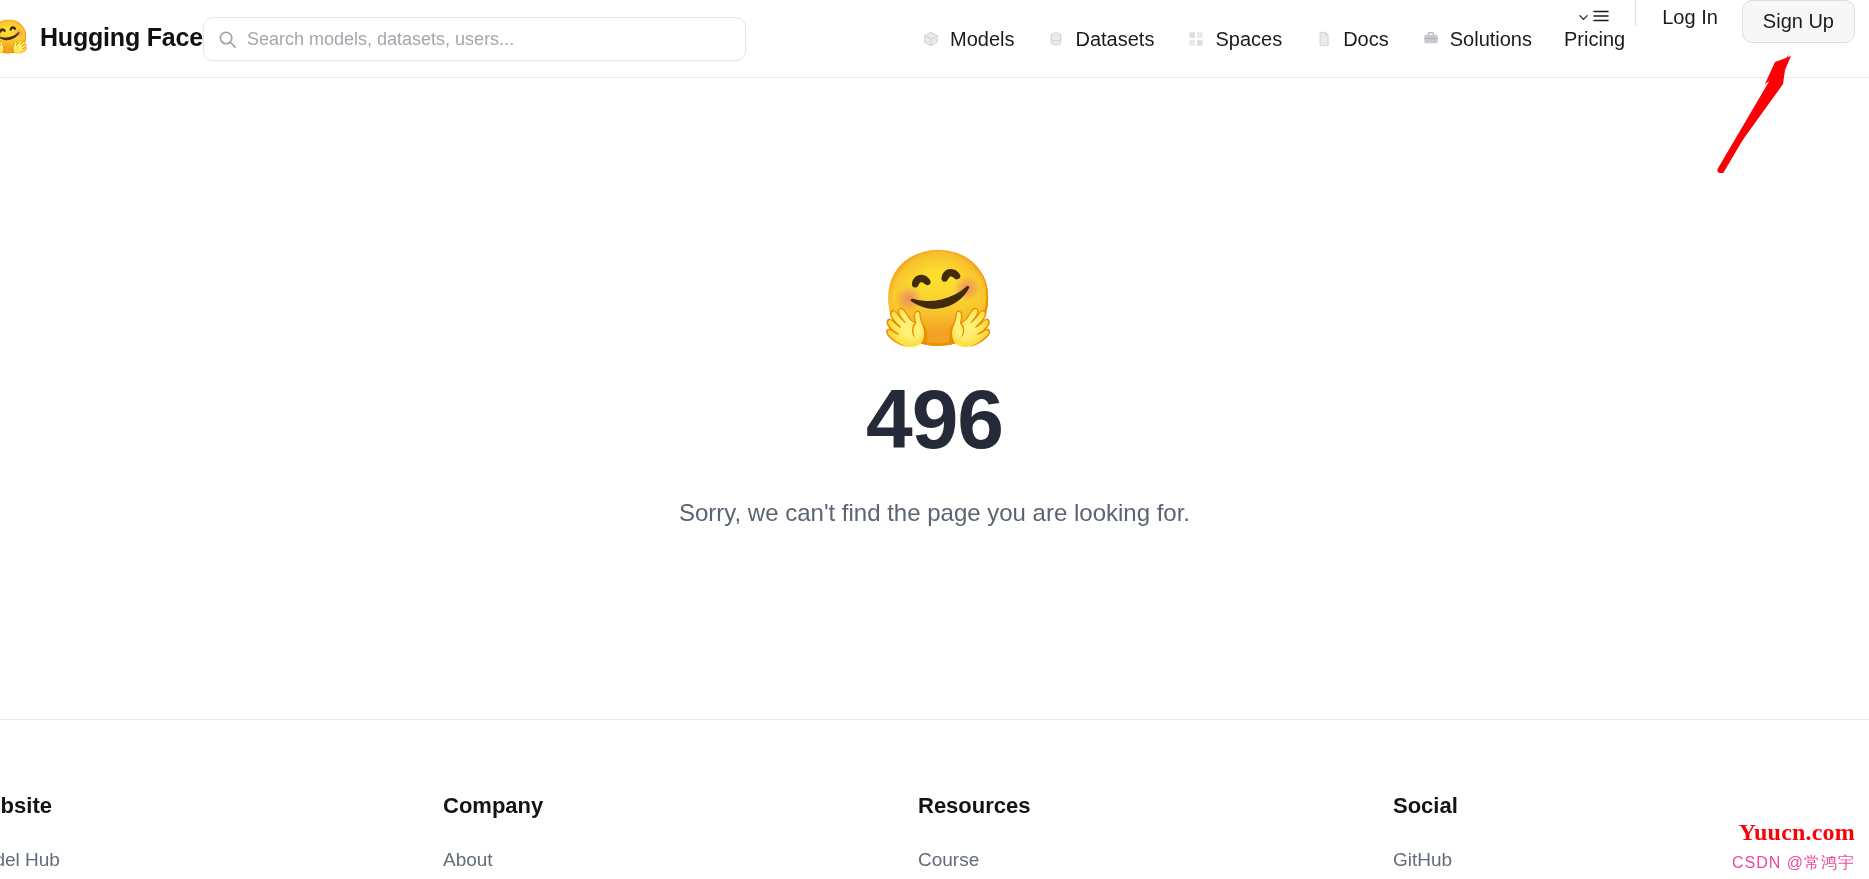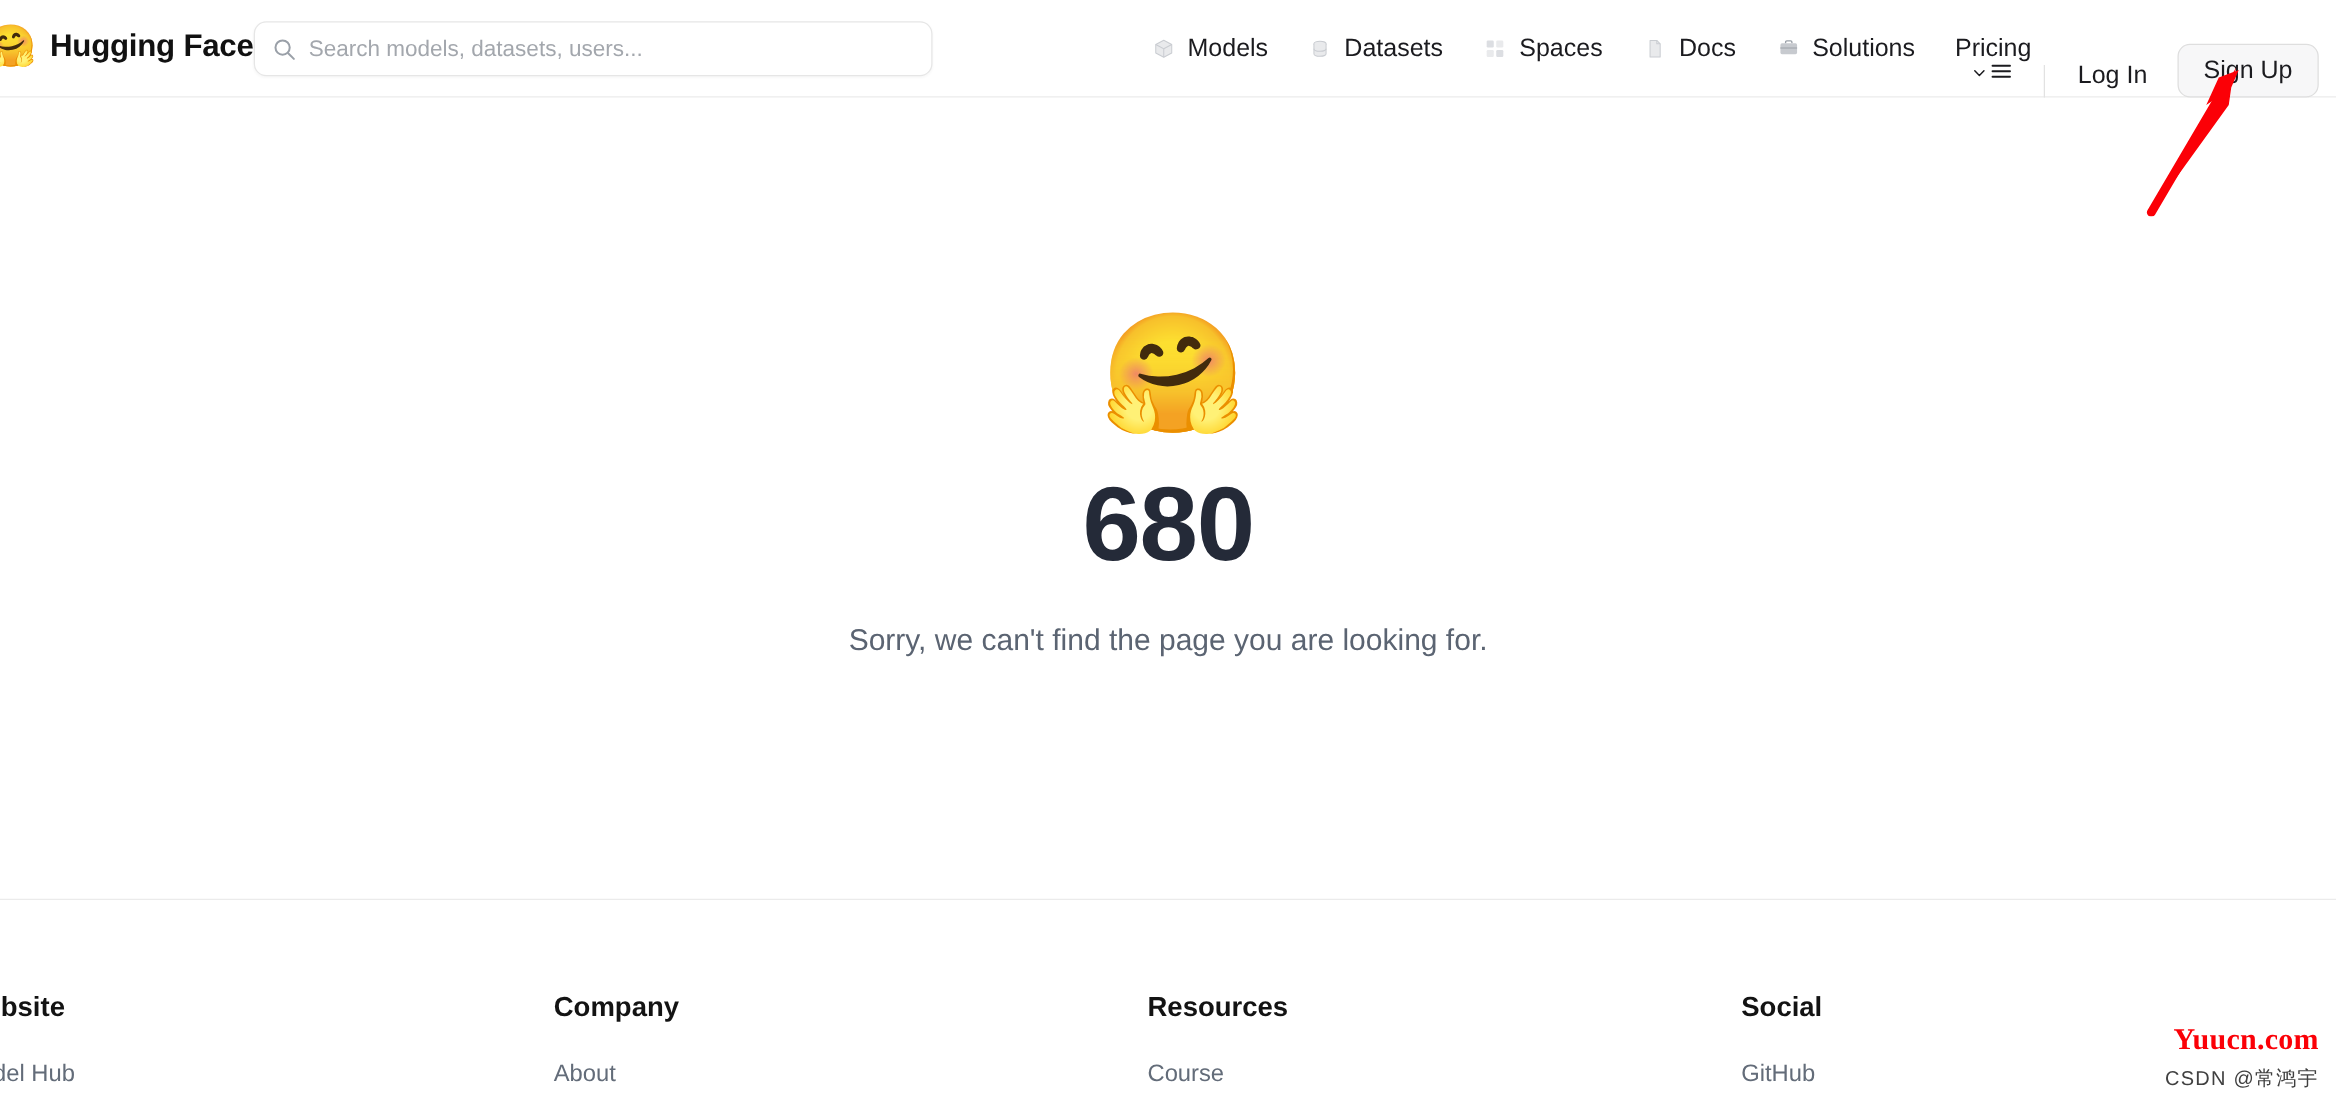--- a/index.html
+++ b/index.html
@@ -108,21 +108,21 @@
     align-items: center; justify-content: center;
     flex: 0 0 auto;
   }
 
   .nav-right {
     position: absolute;
     right: 14px;
     top: 0;
     height: 78px;
     display: flex;
-    align-items: flex-end;
+    align-items: flex-start;
     gap: 0;
   }
   .menu-toggle {
     display: flex;
     align-items: center;
     gap: 2px;
     padding: 6px 12px;
     cursor: pointer;
   }
   .nav-divider {
@@ -237,21 +237,21 @@
     font-weight: bold;
     color: #fb0007;
     letter-spacing: 0.2px;
   }
   .wm-csdn {
     position: absolute;
     right: 14px;
     top: 853px;
     font-family: "Liberation Sans", sans-serif;
     font-size: 16px;
-    color: #404040;
+    color: #ec4899;
     letter-spacing: 1px;
   }
 </style>
 </head>
 <body>
 
 <div id="page">
 
   <div class="header">
 
@@ -350,21 +350,21 @@
       <div class="nav-divider"></div>
 
       <a class="login-link" href="#">Log In</a>
 
       <button class="signup-btn">Sign Up</button>
     </div>
   </div>
 
   <div class="main">
     <div class="hf-emoji">🤗</div>
-    <div class="error-code">680</div>
+    <div class="error-code">496</div>
     <div class="error-msg">Sorry, we can't find the page you are looking for.</div>
   </div>
 
   <div class="footer">
     <div class="footer-cols">
 
       <div class="footer-col">
         <div class="footer-title">Website</div>
         <a class="footer-link" href="#">Model Hub</a>
       </div>

